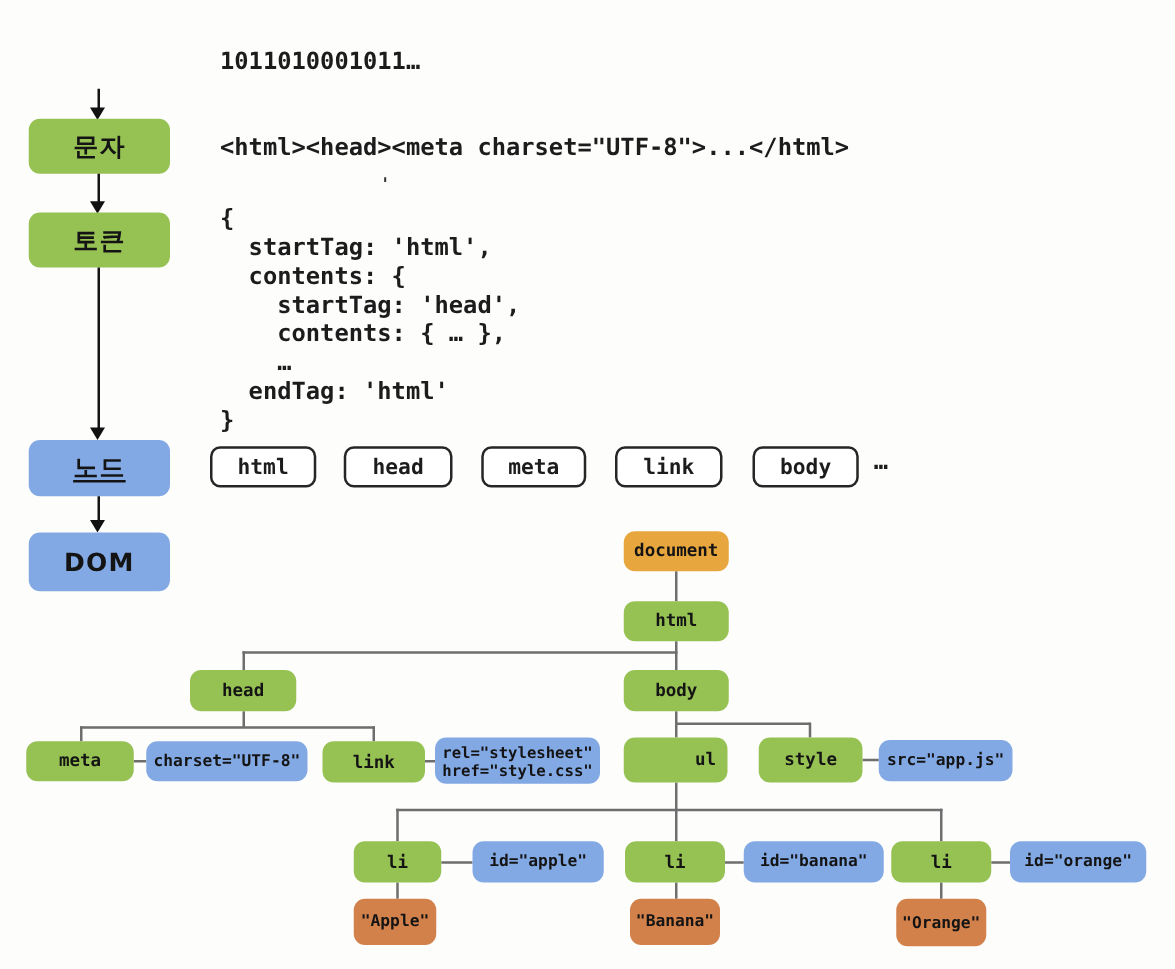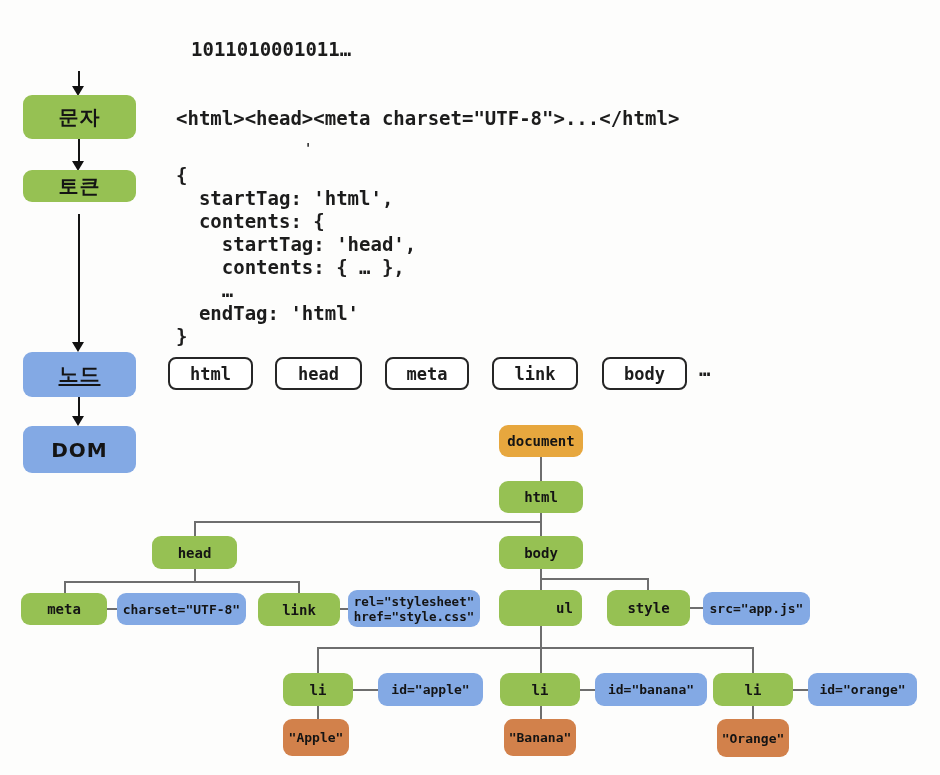--- a/index.html
+++ b/index.html
@@ -73,21 +73,21 @@
 
   <div class="box step green" style="top:95px;height:44px;">
     <span>문자</span>
   </div>
 
   <div>
     <div class="stem" style="left:78px;top:139px;height:23px;"></div>
     <div class="ahead" style="left:72px;top:161px;"></div>
   </div>
 
-  <div class="box step green" style="top:170px;height:32px;">
+  <div class="box step green" style="top:170px;height:44px;">
     <span>토큰</span>
   </div>
 
   <div>
     <div class="stem" style="left:78px;top:214px;height:129px;"></div>
     <div class="ahead" style="left:72px;top:342px;"></div>
   </div>
 
   <div class="box step blue" style="top:352px;height:45px;">
     <span class="underlined">노드</span>
@@ -95,21 +95,21 @@
 
   <div>
     <div class="stem" style="left:78px;top:397px;height:20px;"></div>
     <div class="ahead" style="left:72px;top:416px;"></div>
   </div>
 
   <div class="box step blue" style="top:426px;height:47px;">
     <span>DOM</span>
   </div>
 
-  <div class="codeline mono" style="left:191px;top:38px;">1011010001011…</div>
+  <div class="codeline mono" style="left:176px;top:38px;">1011010001011…</div>
 
   <div class="codeline mono" style="left:176px;top:107px;">&lt;html&gt;&lt;head&gt;&lt;meta charset="UTF-8"&gt;...&lt;/html&gt;</div>
 
   <div class="stray" style="left:306px;top:140px;">'</div>
 
   <pre class="code" style="left:176px;top:164px;">{
   startTag: 'html',
   contents: {
     startTag: 'head',
     contents: { … },

